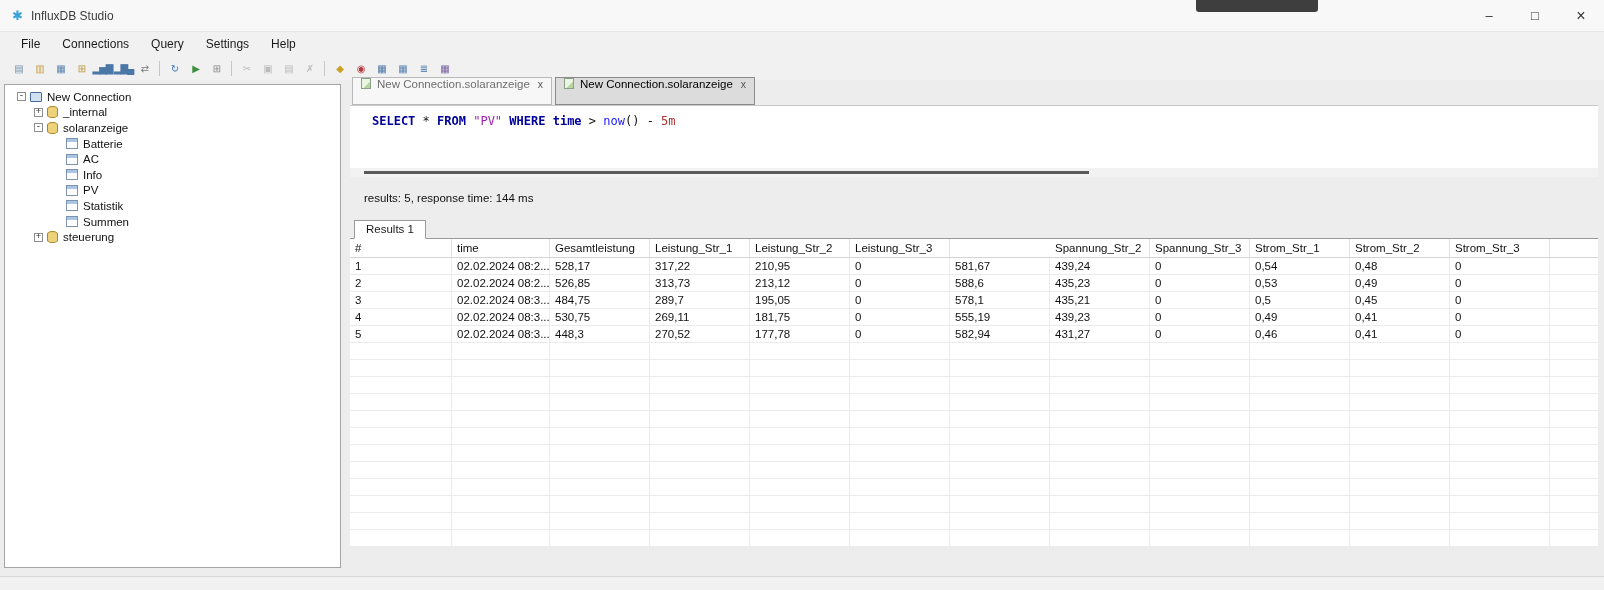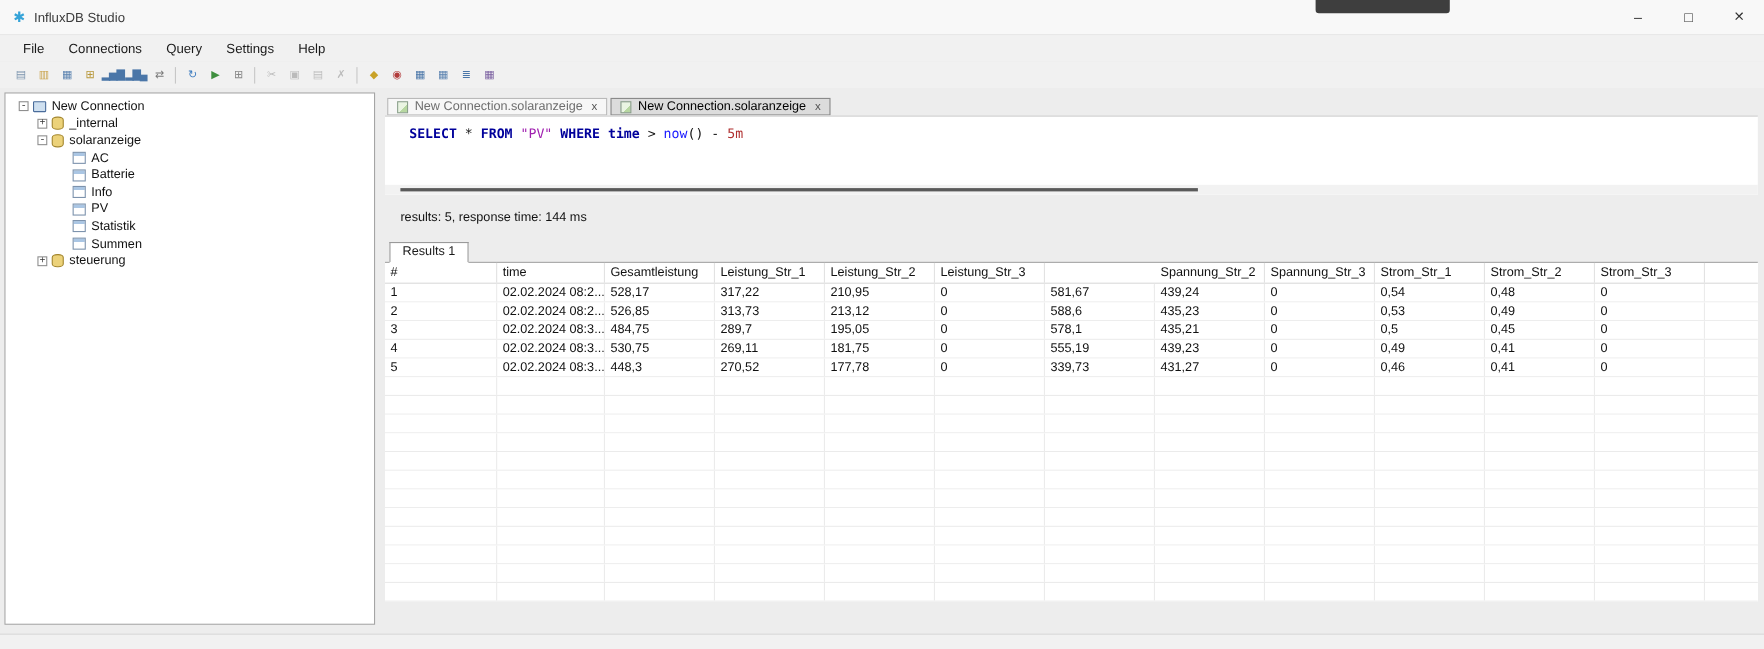--- a/index.html
+++ b/index.html
@@ -34,21 +34,21 @@
   .expander{width:9px;height:9px;border:1px solid #8f8f8f;background:#fff;font-size:9px;line-height:7px;text-align:center;margin-right:4px;flex:none;font-family:"Liberation Mono",monospace;color:#333;}
   .expander-spacer{width:11px;margin-right:4px;flex:none;}
   .node-icon{flex:none;margin-right:5px;display:inline-block;}
   .node-icon.computer{width:12px;height:10px;border:1px solid #4a6c9b;background:#cfe0f0;border-radius:1px;}
   .node-icon.database{width:11px;height:12px;background:#ecd27a;border:1px solid #a3862e;border-radius:5px/3px;}
   .node-icon.table{width:12px;height:11px;border:1px solid #7d93ad;background:linear-gradient(#aac6e4 0 3px,#ffffff 3px);}
   .tree-label{color:#111;}
   
   .right-panel{position:absolute;left:350px;top:84px;width:1248px;height:484px;}
   .tabstrip{height:21px;display:flex;align-items:flex-end;padding-left:2px;}
-  .tab{display:inline-flex;align-items:center;height:16px;padding:0 8px;margin-right:3px;font-size:11.5px;border:1px solid #b9b9b9;background:#f7f7f7;color:#6e6e6e;}
+  .tab{display:inline-flex;align-items:flex-start;height:28px;padding:0 8px;margin-right:3px;font-size:11.5px;border:1px solid #b9b9b9;background:#f7f7f7;color:#6e6e6e;}
   .tab.active{background:#dcdcdc;border-color:#8a8a8a;color:#000;}
   .tab-doc-icon{width:10px;height:11px;border:1px solid #8aa08a;background:linear-gradient(135deg,#eaf5e2 60%,#b7d7a1 60%);margin-right:6px;flex:none;}
   .tab-close{margin-left:8px;font-size:10.5px;color:#555;}
   .editor{height:72px;background:#fff;position:relative;border-top:1px solid #c9c9c9;}
   .editor-line{padding:8px 0 0 22px;font-family:"DejaVu Sans Mono","Liberation Mono",monospace;font-size:12px;white-space:pre;}
   .tok-kw{color:#00009b;font-weight:bold;}
   .tok-str{color:#a020b0;}
   .tok-fn{color:#1a1aff;}
   .tok-num{color:#b03030;}
   .tok-pl{color:#111;}
@@ -125,26 +125,26 @@
       <span class="tree-label">_internal</span>
     </div>
     <div class="tree-row" style="padding-left: 29px;">
       <span class="expander">-</span>
       <span class="node-icon database"></span>
       <span class="tree-label">solaranzeige</span>
     </div>
     <div class="tree-row" style="padding-left: 46px;">
       <span class="expander-spacer"></span>
       <span class="node-icon table"></span>
+      <span class="tree-label">Batterie</span>
+    </div>
+    <div class="tree-row" style="padding-left: 46px;">
+      <span class="expander-spacer"></span>
+      <span class="node-icon table"></span>
       <span class="tree-label">AC</span>
-    </div>
-    <div class="tree-row" style="padding-left: 46px;">
-      <span class="expander-spacer"></span>
-      <span class="node-icon table"></span>
-      <span class="tree-label">Batterie</span>
     </div>
     <div class="tree-row" style="padding-left: 46px;">
       <span class="expander-spacer"></span>
       <span class="node-icon table"></span>
       <span class="tree-label">Info</span>
     </div>
     <div class="tree-row" style="padding-left: 46px;">
       <span class="expander-spacer"></span>
       <span class="node-icon table"></span>
       <span class="tree-label">PV</span>
@@ -264,21 +264,21 @@
         <div class="gcell" style="width: 100px;">0,41</div>
         <div class="gcell" style="width: 100px;">0</div>
       </div>
       <div class="grow">
         <div class="gcell" style="width: 102px;">5</div>
         <div class="gcell" style="width: 98px;">02.02.2024 08:3...</div>
         <div class="gcell" style="width: 100px;">448,3</div>
         <div class="gcell" style="width: 100px;">270,52</div>
         <div class="gcell" style="width: 100px;">177,78</div>
         <div class="gcell" style="width: 100px;">0</div>
-        <div class="gcell" style="width: 100px;">339,73</div>
+        <div class="gcell" style="width: 100px;">582,94</div>
         <div class="gcell" style="width: 100px;">431,27</div>
         <div class="gcell" style="width: 100px;">0</div>
         <div class="gcell" style="width: 100px;">0,46</div>
         <div class="gcell" style="width: 100px;">0,41</div>
         <div class="gcell" style="width: 100px;">0</div>
       </div>
       <div class="grow">
         <div class="gcell" style="width: 102px;"></div>
         <div class="gcell" style="width: 98px;"></div>
         <div class="gcell" style="width: 100px;"></div>

